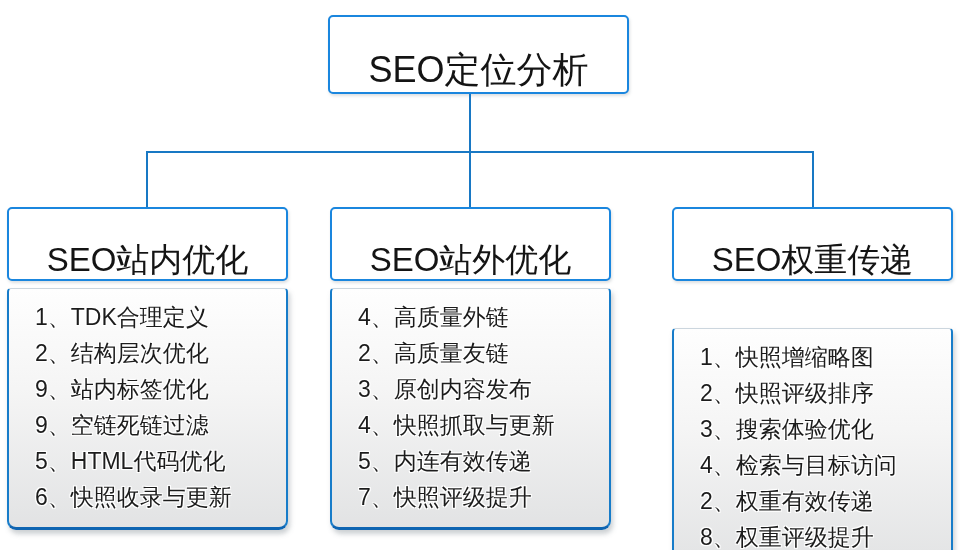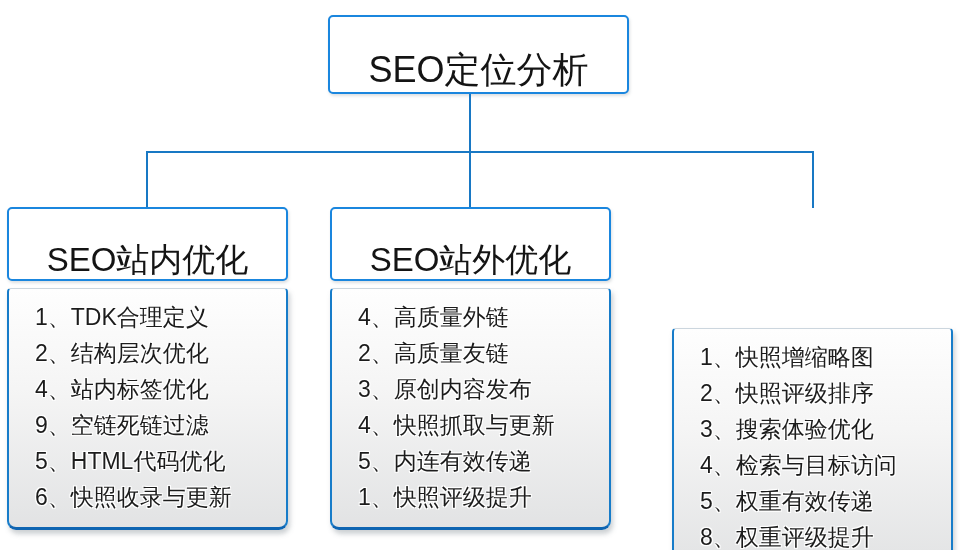--- a/index.html
+++ b/index.html
@@ -82,41 +82,44 @@
   <div class="line" style="left:146px; top:151px; width:2px; height:57px;"></div>
   <div class="line" style="left:469px; top:151px; width:2px; height:57px;"></div>
   <div class="line" style="left:812px; top:151px; width:2px; height:57px;"></div>
 
   <div class="node branch-node" style="left:7px;">
     <span class="lbl">SEO站内优化</span>
   </div>
   <div class="node branch-node" style="left:330px;">
     <span class="lbl">SEO站外优化</span>
   </div>
+  <div class="node branch-node" style="left:672px;">
+    <span class="lbl">SEO权重传递</span>
+  </div>
 
   <div class="panel" style="left:7px;">
     <div class="item">1、TDK合理定义</div>
     <div class="item">2、结构层次优化</div>
-    <div class="item">4、站内标签优化</div>
+    <div class="item">9、站内标签优化</div>
     <div class="item">9、空链死链过滤</div>
     <div class="item">5、HTML代码优化</div>
     <div class="item">6、快照收录与更新</div>
   </div>
 
   <div class="panel" style="left:330px;">
     <div class="item">4、高质量外链</div>
     <div class="item">2、高质量友链</div>
     <div class="item">3、原创内容发布</div>
     <div class="item">4、快照抓取与更新</div>
     <div class="item">5、内连有效传递</div>
-    <div class="item">1、快照评级提升</div>
+    <div class="item">7、快照评级提升</div>
   </div>
 
   <div class="panel" style="left:672px;margin-top:40px;">
     <div class="item">1、快照增缩略图</div>
     <div class="item">2、快照评级排序</div>
     <div class="item">3、搜索体验优化</div>
     <div class="item">4、检索与目标访问</div>
-    <div class="item">5、权重有效传递</div>
+    <div class="item">2、权重有效传递</div>
     <div class="item">8、权重评级提升</div>
   </div>
 
 </div>
 
 </body></html>

